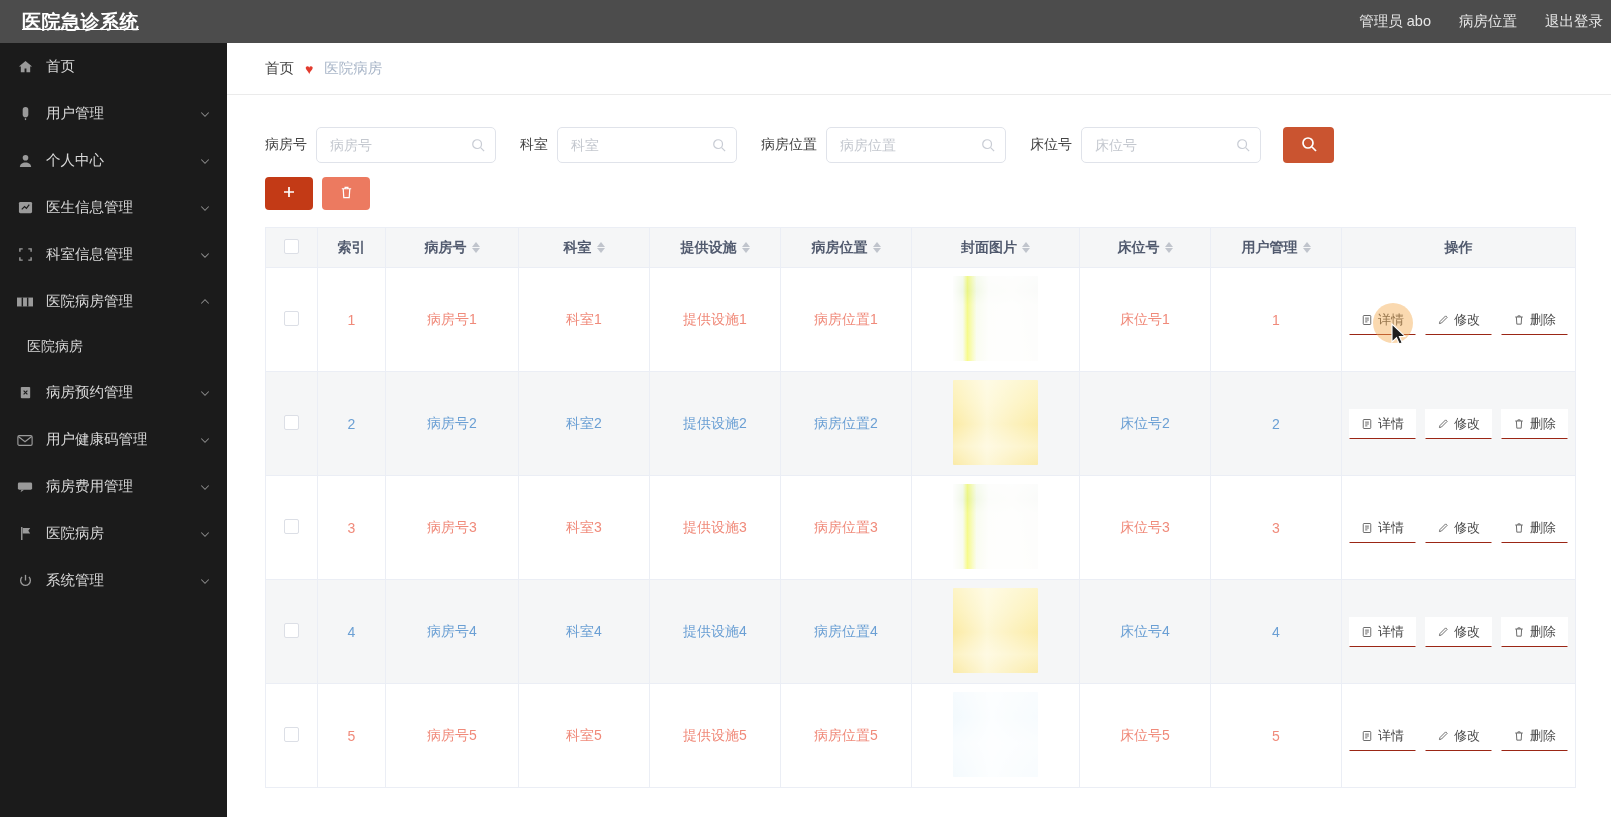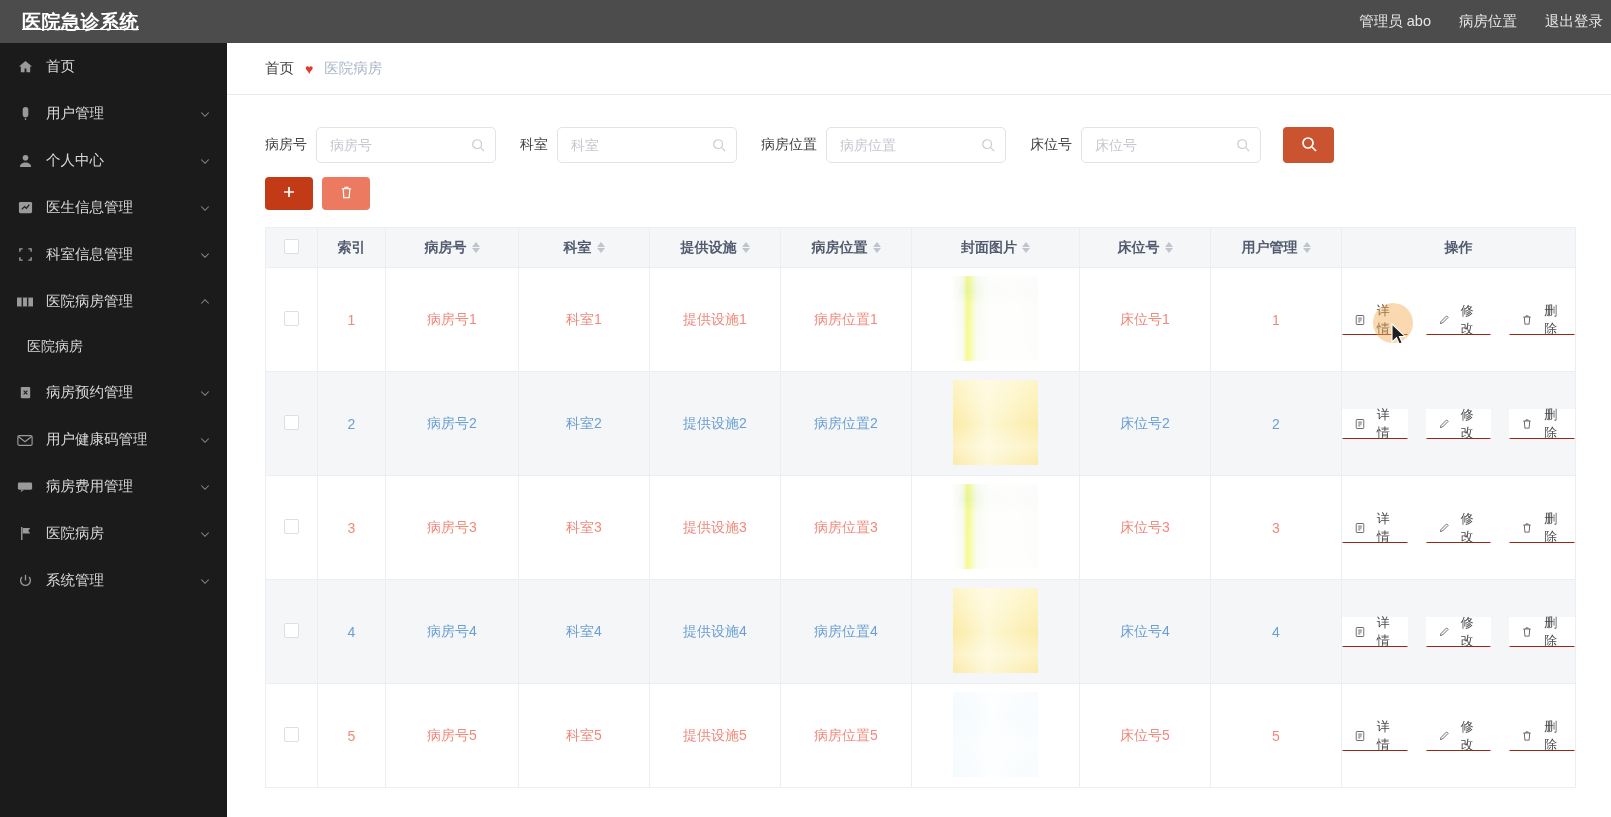--- a/index.html
+++ b/index.html
@@ -206,21 +206,21 @@
 
   .thumb {
     width: 85px; height: 85px;
     display: inline-block;
     border-radius: 1px;
     overflow: hidden;
     position: relative;
   }
 
   .ops {
-    display: flex; align-items: center; justify-content: center; gap: 18px;
+    display: flex; align-items: center; justify-content: center; gap: 9px;
   }
   .op-btn {
     display: inline-flex; align-items: center; gap: 5px;
     height: 30px; padding: 0 11px;
     background: #ffffff;
     border: 1px solid #ffffff;
     border-bottom: 1px solid #9b2615;
     font-size: 13px; color: #4a4a4a;
     cursor: pointer;
     box-shadow: 0 0 0 0 rgba(0,0,0,0);

